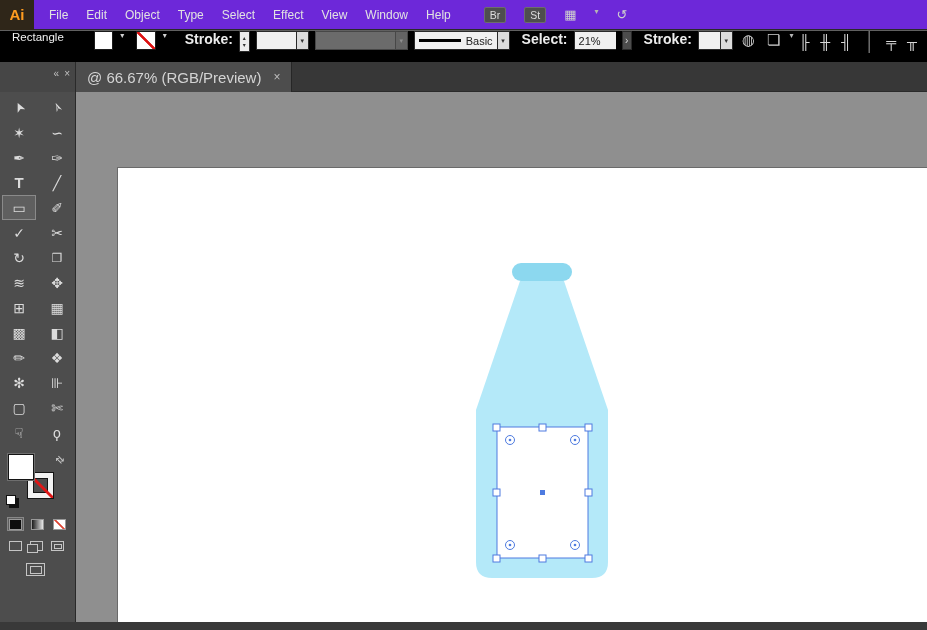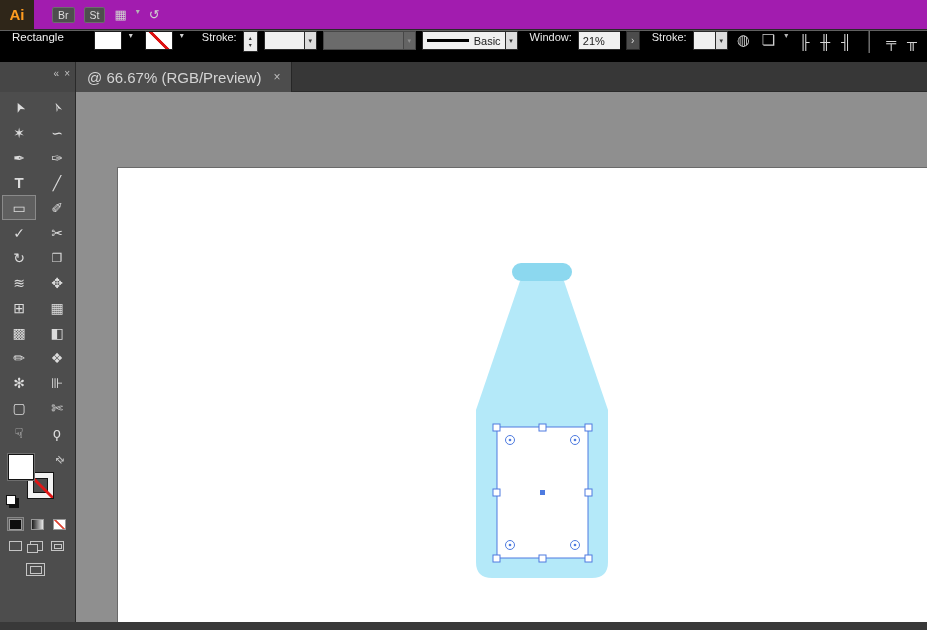--- a/index.html
+++ b/index.html
@@ -1,36 +1,36 @@
 <!DOCTYPE html>
 <html style="--selection-blue: #4e7be0; --bottle-body: #b4e9f9; --bottle-cap: #8cd8ef; --rect-fill: #ffffff; --artboard-white: #ffffff; --canvas-gray: #8f8f8f;"><head>
 <meta charset="utf-8">
 <style>
   html,body{margin:0;padding:0}
   body{width:927px;height:630px;position:relative;overflow:hidden;background:#3c3c3c;
        font-family:"Liberation Sans",sans-serif;-webkit-font-smoothing:antialiased}
 
   
-  .menubar{position:absolute;left:0;top:0;width:927px;height:30px;background:#a21caf;
+  .menubar{position:absolute;left:0;top:0;width:927px;height:30px;background:#6d28d9;
            border-bottom:1px solid #2a2a2a;display:flex;align-items:center;box-sizing:border-box}
   .logo{width:34px;height:30px;background:#2f2619;color:#ff9c20;font-weight:bold;font-size:15px;
         display:flex;align-items:center;justify-content:center}
   .menus{display:flex;margin-left:6px}
   .menu-item{color:#e2e2e2;font-size:12px;padding:0 9px;line-height:30px;cursor:default}
-  .mb-right{display:flex;align-items:flex-start;margin-left:18px;gap:9px}
+  .mb-right{display:flex;align-items:flex-start;margin-left:24px;gap:18px}
   .mb-btn{font-size:10.5px;color:#ddd;background:#4e4e4e;border:1px solid #6d6d6d;border-radius:2px;padding:1px 5px}
   .mb-ico{color:#cfcfcf;font-size:13px}
   .mb-caret{color:#b5b5b5;font-size:8px}
 
   
   .controlbar{position:absolute;left:0;top:30px;width:927px;height:48px;background:#000000;
               border-bottom:1px solid #222;border-top:1px solid #606060;display:flex;align-items:flex-start;
               padding:0 0 0 12px;box-sizing:border-box;gap:6px}
   .cb-tool{font-size:11.5px;color:#f0f0f0;margin-right:24px}
-  .cb-label{font-size:11px;font-weight:normal;color:#ebebeb;margin-left:6px}
+  .cb-label{font-size:14px;font-weight:bold;color:#ebebeb;margin-left:6px}
   .cswatch{width:26px;height:17px;background:#fff;border:1px solid #1c1c1c}
   .cswatch.none{background:linear-gradient(45deg,#fff 44%,#dd1111 46%,#dd1111 54%,#fff 56%)}
   .mini-arr{font-size:8px;color:#d0d0d0;margin:0 6px 0 1px}
   .spinner{width:13px;height:19px;background:#ececec;border:1px solid #2a2a2a;display:flex;flex-direction:column;
            align-items:center;justify-content:center;font-size:6px;color:#333;line-height:7px}
   .dd{display:flex;align-items:stretch;height:19px}
   .dd .box{background:#f0f0f0;border:1px solid #2a2a2a;border-right:none;display:flex;align-items:center;
            padding:0 4px;font-size:11px;color:#222;box-sizing:border-box}
   .dd .arr{width:13px;background:#dcdcdc;border:1px solid #2a2a2a;display:flex;align-items:center;
            justify-content:center;font-size:7px;color:#333;box-sizing:border-box}
@@ -106,20 +106,31 @@
   .wdot{fill:var(--selection-blue,#4e7be0)}
   .anchor{fill:var(--selection-blue,#4e7be0)}
 
   .statusbar{position:absolute;left:0;top:622px;width:927px;height:8px;background:#393939}
 </style>
 </head>
 <body>
 
 <header class="menubar">
   <div class="logo">Ai</div>
+  <nav class="menus">
+    <span class="menu-item">File</span>
+    <span class="menu-item">Edit</span>
+    <span class="menu-item">Object</span>
+    <span class="menu-item">Type</span>
+    <span class="menu-item">Select</span>
+    <span class="menu-item">Effect</span>
+    <span class="menu-item">View</span>
+    <span class="menu-item">Window</span>
+    <span class="menu-item">Help</span>
+  </nav>
   <div class="mb-right">
     <span class="mb-btn">Br</span>
     <span class="mb-btn">St</span>
     <span class="mb-ico">▦</span>
     <span class="mb-caret">▾</span>
     <span class="mb-ico">↺</span>
   </div>
 </header>
 
 <div class="controlbar">
@@ -145,21 +156,21 @@
     <span class="arr">▾</span>
   </span>
   <span class="dd">
     <span class="box">
       <span class="brush-line"></span>
       <span>Basic</span>
     </span>
     <span class="arr">▾</span>
   </span>
 
-  <span class="cb-label">Window:</span>
+  <span class="cb-label">Select:</span>
   <span class="dd">
     <span class="box w-opacity">21%</span>
   </span>
   <span class="chev-btn">›</span>
 
   <span class="cb-label">Stroke:</span>
   <span class="dd">
     <span class="box w-style"></span>
     <span class="arr">▾</span>
   </span>

